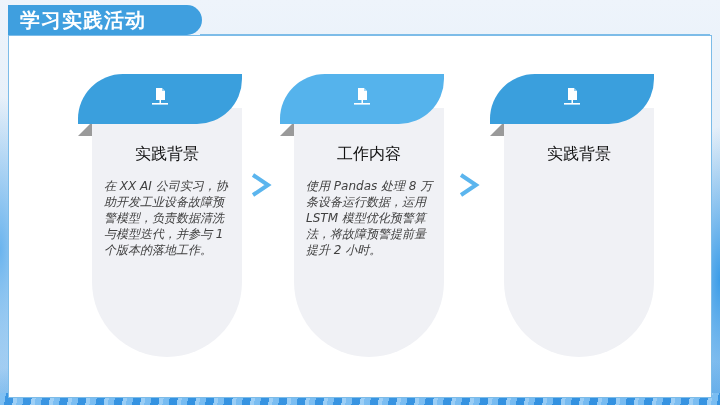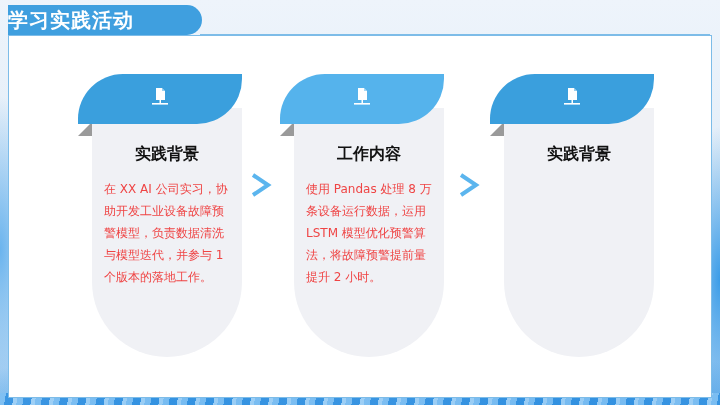--- a/index.html
+++ b/index.html
@@ -22,21 +22,21 @@
     .panel {
       position: absolute; left: 8px; top: 35px; width: 704px; height: 363px;
       background: #ffffff;
       border: 1px solid #7dbce8;
     }
     .title-pill {
       position: absolute; left: 8px; top: 5px; width: 194px; height: 30px;
       background: #3f9fdf;
       border-radius: 0 15px 15px 0;
       color: #fff; font-weight: bold; font-size: 20px; letter-spacing: 1px;
-      line-height: 30px;
+      padding-left: 12px; line-height: 30px;
     }
     .top-line {
       position: absolute; left: 200px; top: 34px; width: 510px; height: 1px; background: #7dbce8;
     }
     .card {
       position: absolute; top: 74px; width: 194px; height: 283px;
     }
     .card .body {
       position: absolute; left: 22px; top: 34px; width: 150px; height: 249px;
       background: #f0f1f5;
@@ -50,26 +50,27 @@
     .card .head {
       position: absolute; left: 8px; top: 0; width: 164px; height: 50px;
       background: #3a9fdd;
       border-radius: 45px 0 45px 0;
       display: flex; align-items: center; justify-content: center;
     }
     .card.c2 .head { background: #55b3ec; }
     .card .head svg { width: 22px; height: 22px; }
     .card .heading {
       position: absolute; left: 22px; top: 70px; width: 150px;
-      text-align: center; font-weight: bold; font-size: 16px; color: #111;
+      text-align: center; font-weight: normal; font-size: 16px; color: #111;
     }
     .card .text {
       position: absolute; left: 34px; top: 104px; width: 128px;
-      font-size: 12px; line-height: 22px; color: #ef4444;
+      font-size: 12px; line-height: 16px; color: #404040;
       word-break: break-all;
+      font-style: italic;
     }
     .arrow {
       position: absolute; top: 172px; width: 22px; height: 26px;
     }
   </style>
 </head>
 <body>
 
 <div class="bg-streak"></div>
 

